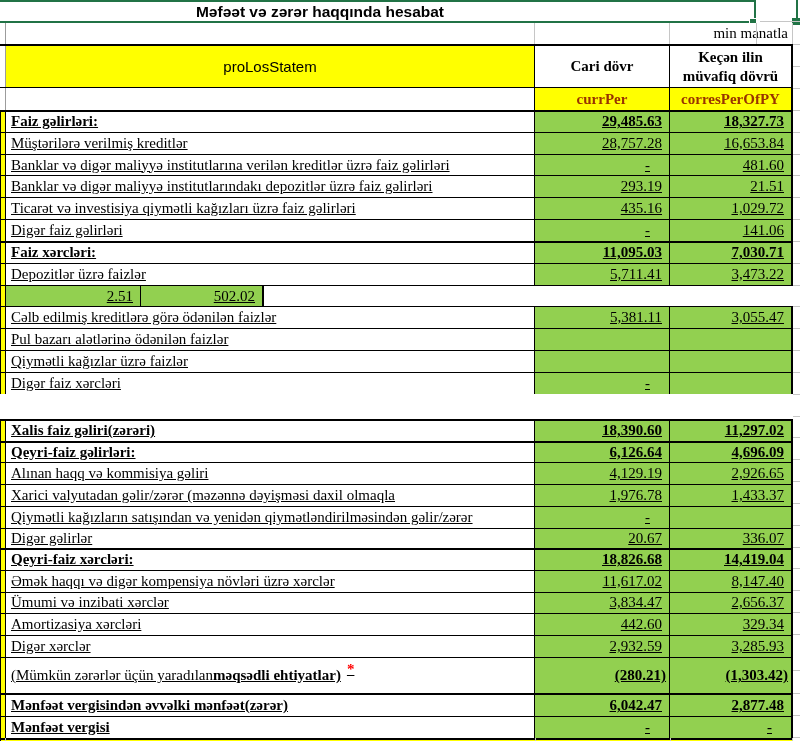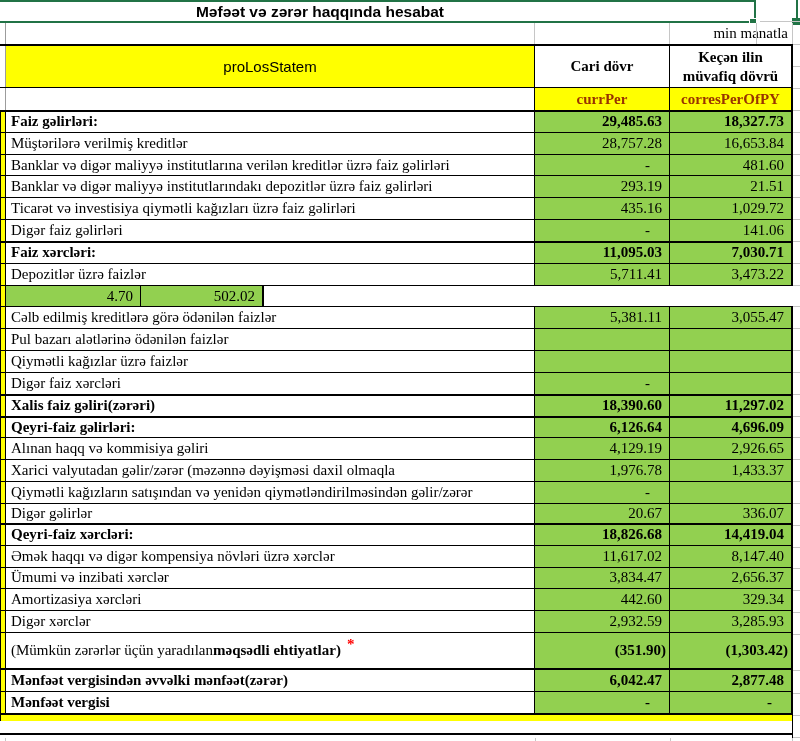--- a/index.html
+++ b/index.html
@@ -35,21 +35,21 @@
   
   .head-row{height:44px;border-top:2px solid #000;border-bottom:1px solid #000;}
   .head-label{background:#FFFF00;font-family:"Liberation Sans",sans-serif;font-size:15px;
               justify-content:center;padding-left:0;}
   .head-label,.head-val{display:flex;align-items:center;}
   .head-val{font-weight:bold;justify-content:center;padding-right:0;text-align:center;line-height:19px;}
   .code-row{height:22px;}
   .code-row .c-val{background:#FFFF00;justify-content:center;padding-right:0;font-weight:bold;color:#993300;}
 
   
-  .drow{border-top:1px solid #000;}
+  .drow{border-top:1px solid #000;text-decoration:underline;}
   .drow.thick{border-top:2px solid #000;}
   .drow.last{border-bottom:2px solid #000;flex-direction:column;}
   .drow .c-val{background:#92D050;}
   .drow.bold .c-label,.drow.bold .c-val,.drow.vbold .c-val{font-weight:bold;}
   .c-val.dash{padding-right:19px;}
   .c-val.paren{padding-right:3px;}
   .lbl-bold{font-weight:bold;}
   .asterisk{color:#FF0000;font-weight:bold;font-size:15px;position:relative;top:-6px;margin-left:6px;}
 
   
@@ -137,21 +137,21 @@
         <div class="c-val c-val2">7,030.71</div>
       </div>
       <div class="row drow" style="height: 21.83px;">
         <div class="strip"></div>
         <div class="c-label">Depozitlər üzrə faizlər</div>
         <div class="c-val">5,711.41</div>
         <div class="c-val c-val2">3,473.22</div>
       </div>
       <div class="row drow" style="height: 21.83px;">
         <div class="strip"></div>
-        <div class="c-val">4.70</div>
+        <div class="c-val">2.51</div>
         <div class="c-val c-val2">502.02</div>
       </div>
       <div class="row drow" style="height: 21.83px;">
         <div class="strip"></div>
         <div class="c-label">Cəlb edilmiş kreditlərə görə ödənilən faizlər</div>
         <div class="c-val">5,381.11</div>
         <div class="c-val c-val2">3,055.47</div>
       </div>
       <div class="row drow" style="height: 21.83px;">
         <div class="strip"></div>
@@ -164,21 +164,21 @@
         <div class="c-label">Qiymətli kağızlar üzrə faizlər</div>
         <div class="c-val"></div>
         <div class="c-val c-val2"></div>
       </div>
       <div class="row drow" style="height: 21.83px;">
         <div class="strip"></div>
         <div class="c-label">Digər faiz xərcləri</div>
         <div class="c-val dash">-</div>
         <div class="c-val c-val2"></div>
       </div>
-      <div class="row drow bold thick" style="height: 21.83px;">
+      <div class="row drow bold thick" style="height: 21.83px; margin-top: 25px;">
         <div class="strip"></div>
         <div class="c-label">Xalis faiz gəliri(zərəri)</div>
         <div class="c-val">18,390.60</div>
         <div class="c-val c-val2">11,297.02</div>
       </div>
       <div class="row drow bold thick" style="height: 21.83px; justify-content: flex-end;">
         <div class="strip"></div>
         <div class="c-label">Qeyri-faiz gəlirləri:</div>
         <div class="c-val">6,126.64</div>
         <div class="c-val c-val2">4,696.09</div>
@@ -237,21 +237,21 @@
         <div class="c-val">2,932.59</div>
         <div class="c-val c-val2">3,285.93</div>
       </div>
       <div class="row drow vbold" style="height: 36.34px;">
         <div class="strip"></div>
         <div class="c-label">
           <span>(Mümkün zərərlər üçün yaradılan </span>
           <span class="lbl-bold">məqsədli ehtiyatlar)</span>
           <span class="asterisk">*</span>
         </div>
-        <div class="c-val paren">(351.90)</div>
+        <div class="c-val paren">(280.21)</div>
         <div class="c-val c-val2 paren">(1,303.42)</div>
       </div>
       <div class="row drow bold thick" style="height: 22.33px;">
         <div class="strip"></div>
         <div class="c-label">Mənfəət vergisindən əvvəlki mənfəət(zərər)</div>
         <div class="c-val">6,042.47</div>
         <div class="c-val c-val2">2,877.48</div>
       </div>
       <div class="row drow bold" style="height: 22.33px;">
         <div class="strip"></div>

